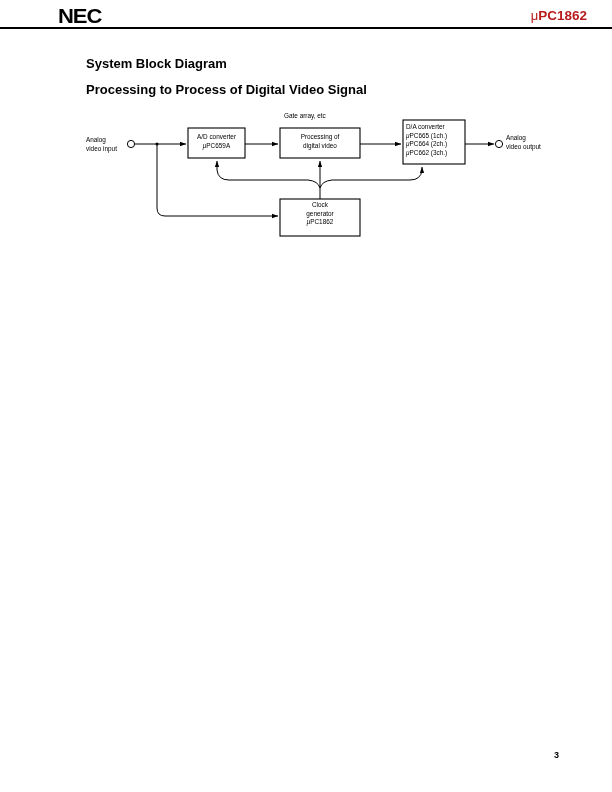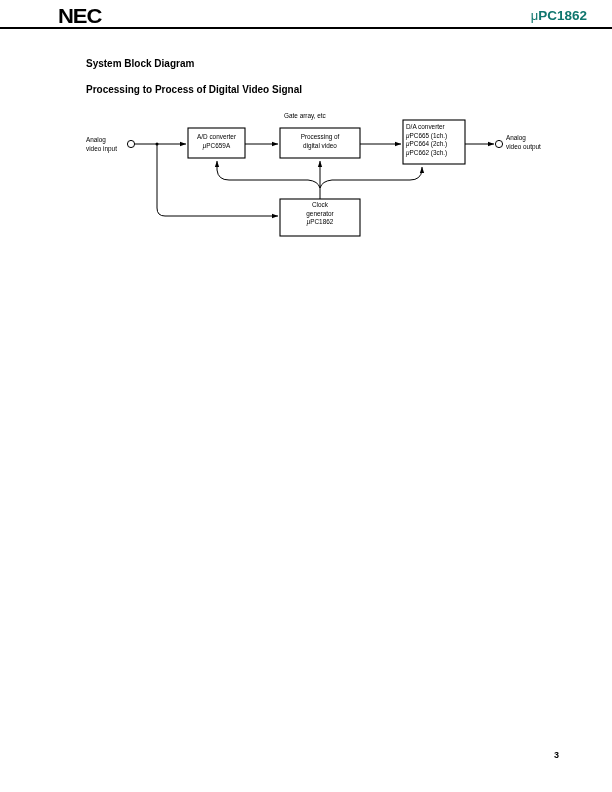--- a/index.html
+++ b/index.html
@@ -40,21 +40,21 @@
     transform-origin: left center;
   }
   .part-number {
     position: absolute;
     right: 45px;
     top: 8px;
     font-family: "Liberation Sans", sans-serif;
     font-weight: bold;
     font-size: 13.5px;
     line-height: 16px;
-    color: #0f766e;
+    color: #b91c1c;
     white-space: nowrap;
   }
   .part-number .mu {
     font-weight: normal;
     font-size: 13px;
   }
   .header-rule {
     position: absolute;
     left: 0;
     top: 27px;
@@ -62,21 +62,21 @@
     height: 2px;
     background: #000000;
   }
 
   
   .section-title {
     position: absolute;
     left: 86px;
     font-family: "Liberation Sans", sans-serif;
     font-weight: bold;
-    font-size: 10px;
+    font-size: 13px;
     line-height: 11px;
     color: #000000;
     white-space: nowrap;
   }
   #system-block-title { top: 58px; }
   #application-title  { top: 84px; }
 
   
   .diagram {
     position: absolute;

